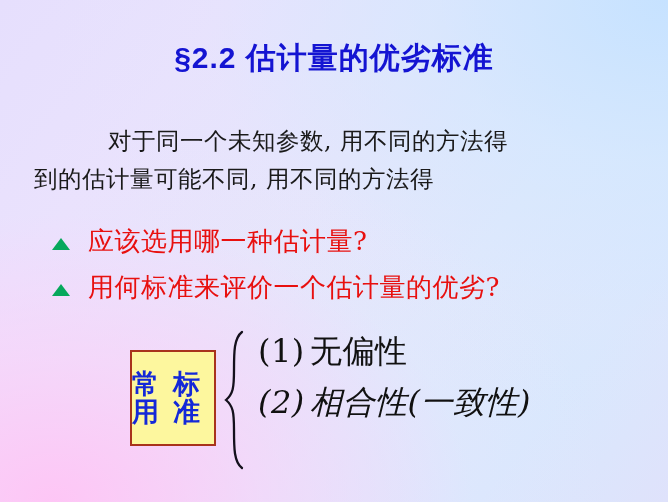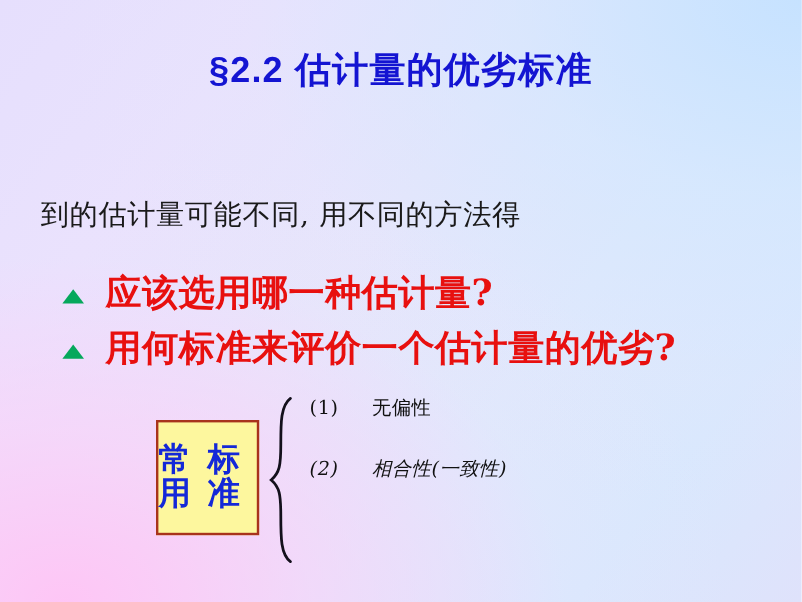--- a/index.html
+++ b/index.html
@@ -68,22 +68,22 @@
     height: 0;
     border-left: 9px solid transparent;
     border-right: 9px solid transparent;
     border-bottom: 12px solid #06a85c;
     margin-right: 18px;
     margin-top: 4px;
     flex: 0 0 auto;
   }
   .qtext {
     font-family: "DejaVu Serif", "Liberation Serif", serif;
-    font-size: 30px;
-    font-weight: bold;
+    font-size: 26px;
+    font-weight: normal;
     color: #e8100f;
     letter-spacing: 0.5px;
   }
 
   
   .yellow-box {
     position: absolute;
     left: 130px;
     top: 350px;
     width: 86px;
@@ -112,39 +112,39 @@
     top: 330px;
     width: 30px;
     height: 140px;
   }
 
   
   .crit {
     position: absolute;
     left: 258px;
     font-family: "DejaVu Serif", "Liberation Serif", serif;
-    font-size: 16px;
+    font-size: 32px;
     color: #111111;
     white-space: nowrap;
     letter-spacing: 0.5px;
   }
   #crit-0 { top: 330px; }
   #crit-1 { top: 381px; font-style: italic; }
   #crit-2 { top: 432px; }
   .crit .num { display: inline-block; min-width: 52px; }
 </style>
 </head>
 <body>
 
 <div id="slide">
 
   <div class="title">§2.2 估计量的优劣标准</div>
 
   <div class="para">
-    <span class="indent"></span><br>
+    <span class="indent"></span><span>对于同一个未知参数, 用不同的方法得</span><br>
     <span>到的估计量可能不同, 用不同的方法得</span>
   </div>
 
   <div class="bullet-row" id="bullet-0">
     <span class="tri"></span>
     <span class="qtext">应该选用哪一种估计量?</span>
   </div>
 
   <div class="bullet-row" id="bullet-1">
     <span class="tri"></span>

